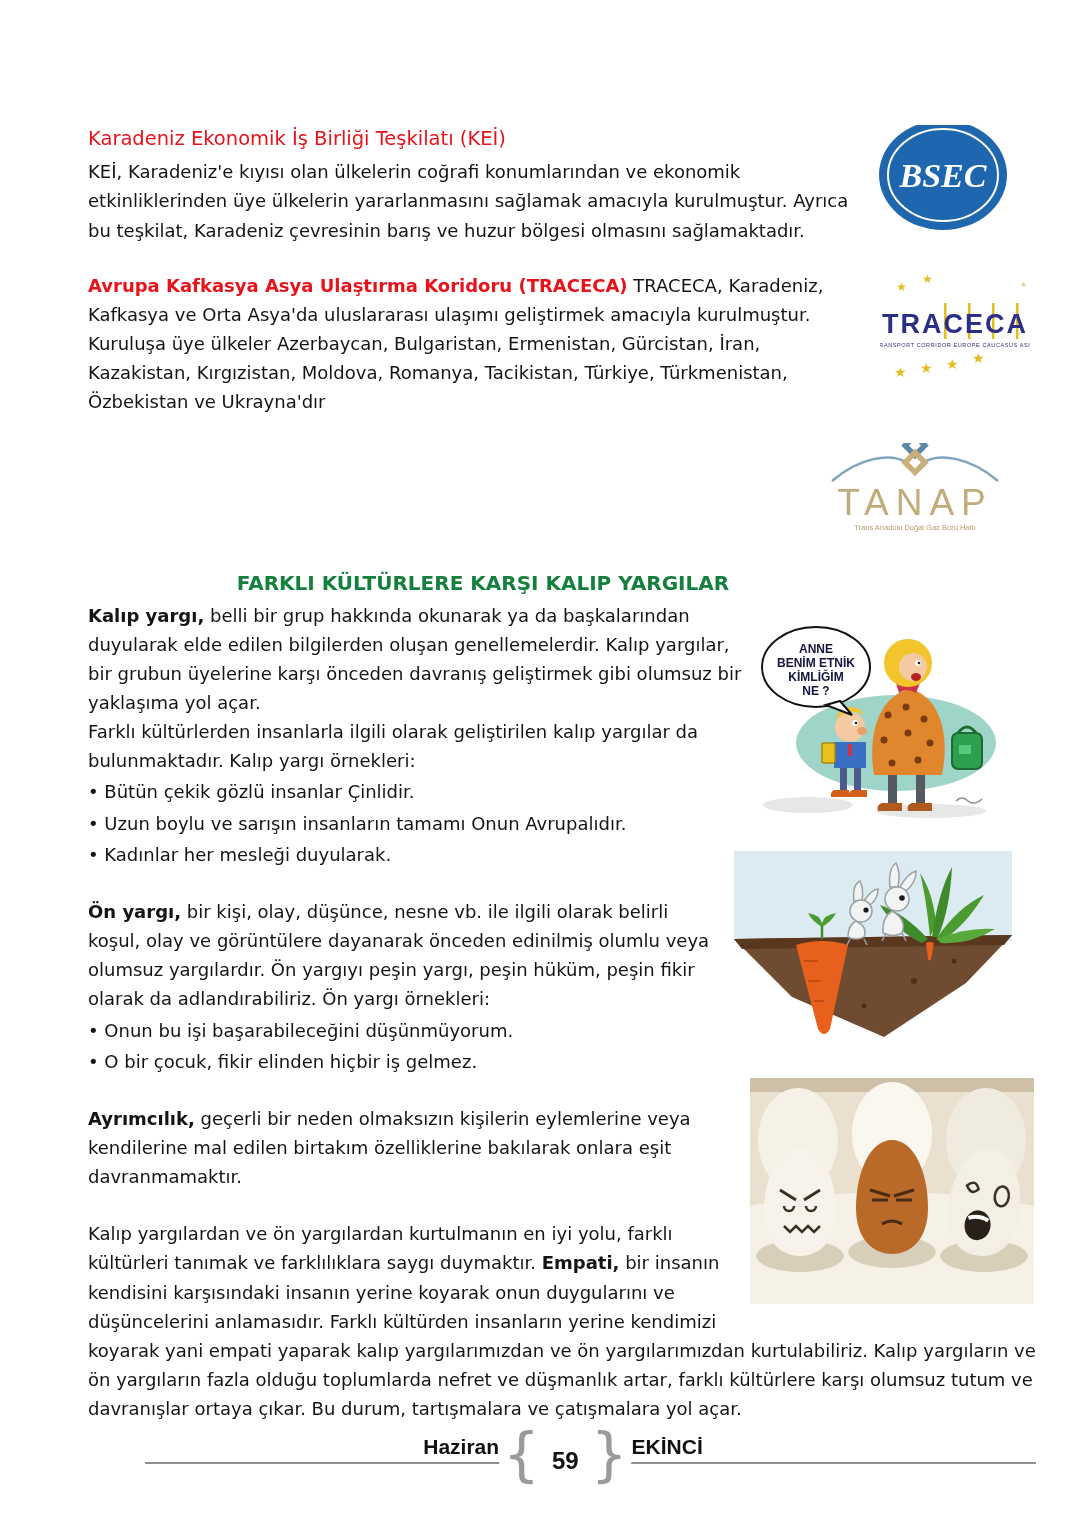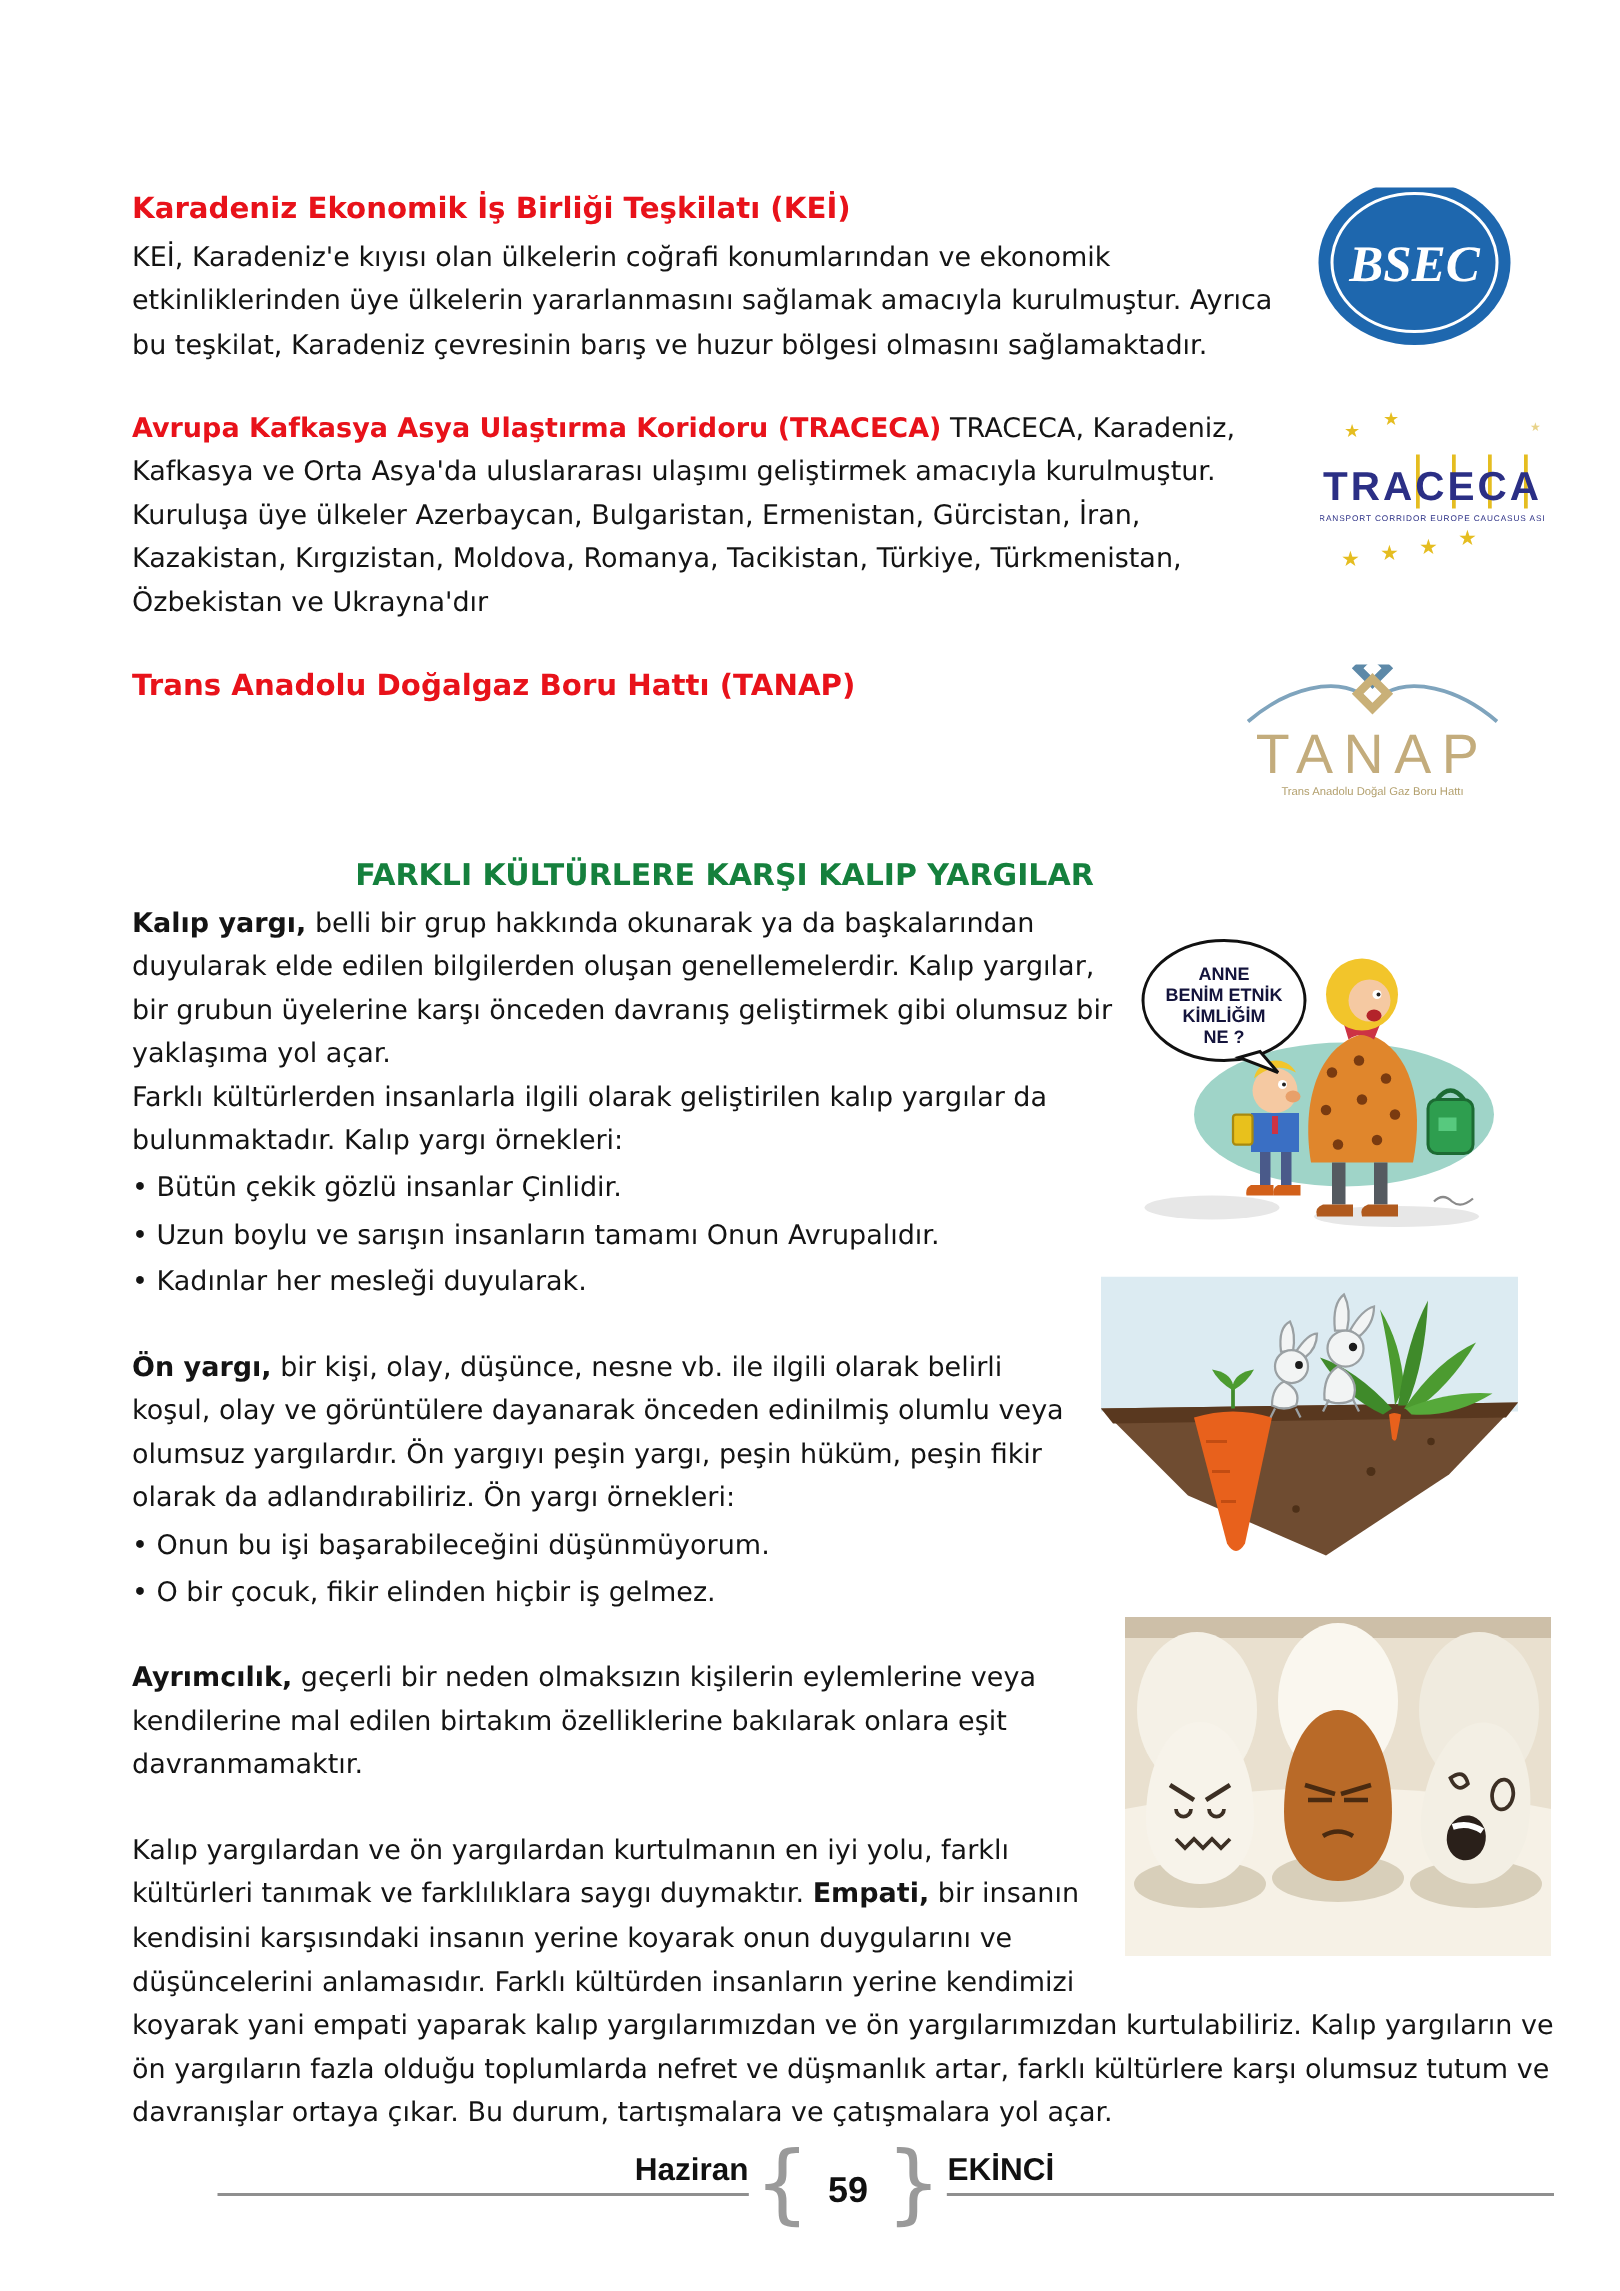--- a/index.html
+++ b/index.html
@@ -1,20 +1,20 @@
 <!DOCTYPE html>
 <html><head>
 <meta charset="utf-8">
 <style>
   html,body{margin:0;padding:0;background:#ffffff;}
   .page{position:relative;width:1080px;height:1527px;background:#ffffff;overflow:hidden;
         font-family:"DejaVu Sans",sans-serif;color:#141414;}
   .content{position:absolute;left:88px;top:125px;width:950px;}
   .section{overflow:hidden;margin:0 0 26px 0;}
-  .sec-title{color:#e8121a;font-weight:bold;font-size:19.5px;line-height:1.45;margin:0 0 4px 0;}
+  .sec-title{color:#e8121a;font-weight:normal;font-size:19.5px;line-height:1.45;margin:0 0 4px 0;}
   .inline-title{color:#e8121a;font-weight:bold;}
   p{margin:0;font-size:18px;line-height:1.62;}
   .gap-top{margin-top:28px;}
   .bullet{font-size:18px;line-height:1.62;margin:2px 0;}
   .bullet::before{content:"• ";}
   .center-heading{color:#15803d;font-weight:bold;font-size:20px;text-align:center;margin:4px 0 6px 0;}
   .fl-r{float:right;}
   .logo-bsec{margin:-8px 28px 6px 14px;}
   .logo-traceca{margin:2px 8px 6px 14px;}
   .logo-tanap{margin:-16px 38px 6px 14px;}
@@ -79,21 +79,20 @@
       <svg class="fl-r logo-tanap" width="170" height="112" viewBox="0 0 170 112">
         <path d="M2,54 C30,30 60,26 76,35" fill="none" stroke="#7fa4bd" stroke-width="2.5"></path>
         <path d="M94,35 C110,26 140,30 168,54" fill="none" stroke="#7fa4bd" stroke-width="2.5"></path>
         <g transform="rotate(45 85 27)">
           <rect x="72" y="14" width="14" height="14" fill="none" stroke="#5d89a8" stroke-width="5.5"></rect>
           <rect x="84" y="26" width="14" height="14" fill="none" stroke="#c9b078" stroke-width="5.5"></rect>
         </g>
         <text x="85" y="88" text-anchor="middle" font-family="Liberation Sans, sans-serif" font-size="37" letter-spacing="7" fill="#c3ac7c">TANAP</text>
         <text x="85" y="103" text-anchor="middle" font-family="Liberation Sans, sans-serif" font-size="7.5" fill="#b3a06e">Trans Anadolu Doğal Gaz Boru Hattı</text>
       </svg>
-      <div class="sec-title">Trans Anadolu Doğalgaz Boru Hattı (TANAP)</div>
     </div>
 
     <div>
       <div class="center-heading" style="width:790px">FARKLI KÜLTÜRLERE KARŞI KALIP YARGILAR</div>
 
       <svg class="fl-r img-cartoon" width="250" height="205" viewBox="0 0 250 205">
         <rect width="250" height="205" fill="#ffffff"></rect>
         <ellipse cx="140" cy="128" rx="100" ry="48" fill="#9fd4c8"></ellipse>
         <ellipse cx="52" cy="190" rx="45" ry="8" fill="#e7e7e7"></ellipse>
         <ellipse cx="175" cy="196" rx="55" ry="7" fill="#e7e7e7"></ellipse>

